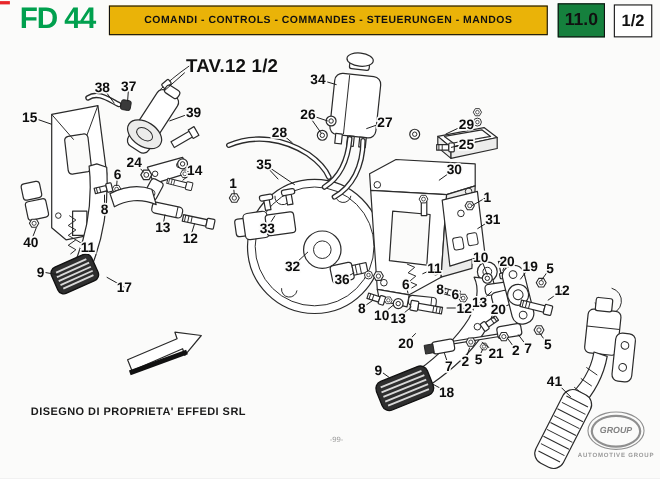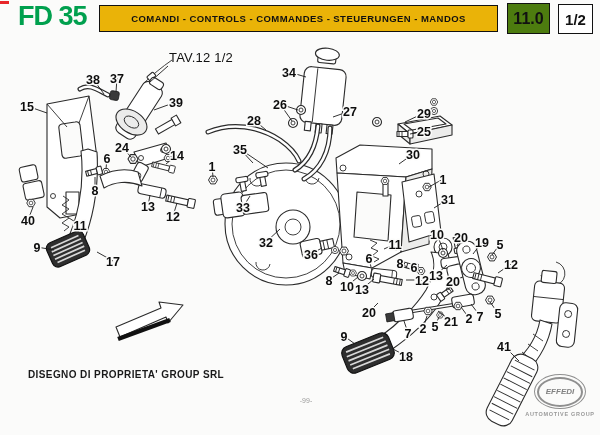--- a/index.html
+++ b/index.html
@@ -5,24 +5,24 @@
   html,body{margin:0;padding:0;background:#e9e9e9;}
   .page{position:relative;width:600px;height:435px;background:#fbfbfa;overflow:hidden;
         font-family:"Liberation Sans",sans-serif;color:#111;}
   
   .red-mark{position:absolute;left:0;top:1px;width:9px;height:3px;background:#e8262a;}
   .brand{position:absolute;left:18px;top:1px;font-size:27px;font-weight:800;letter-spacing:-1px;color:#00A04E;}
   .title-box{position:absolute;left:99px;top:5px;width:397px;height:25px;border:1px solid #111;
              display:flex;align-items:center;justify-content:center;background:#eab308;}
   .title-box span{font-size:9.5px;font-weight:700;letter-spacing:.45px;}
   .section-box{position:absolute;left:507px;top:3px;width:41px;height:29px;border:1.5px solid #111;
-               display:flex;align-items:center;justify-content:center;background:#4d7c0f;font-size:16px;font-weight:700;}
+               display:flex;align-items:center;justify-content:center;background:#15803d;font-size:16px;font-weight:700;}
   .sheet-box{position:absolute;left:558px;top:4px;width:33px;height:28px;border:1.5px solid #111;
              display:flex;align-items:center;justify-content:center;background:#fff;font-size:15px;font-weight:700;}
-  .tav{position:absolute;left:169px;top:50px;font-size:13px;font-weight:400;letter-spacing:.2px;}
+  .tav{position:absolute;left:169px;top:50px;font-size:17px;font-weight:700;letter-spacing:.2px;}
   
   .prop-note{position:absolute;left:28px;top:369px;font-size:10px;font-weight:600;letter-spacing:.4px;color:#1a1a1a;}
   .pagenum{position:absolute;left:276px;top:397px;width:60px;text-align:center;font-size:7px;color:#9a9a9a;}
   .logo{position:absolute;left:524px;top:374px;width:72px;text-align:center;}
   .logo-oval{margin:0 auto;width:50px;height:33px;border:1.5px solid #8f8f8f;border-radius:50%;
              display:flex;align-items:center;justify-content:center;}
   .logo-oval-inner{width:42px;height:26px;border:2.5px solid #8f8f8f;border-radius:50%;
              display:flex;align-items:center;justify-content:center;}
   .logo-oval-inner span{font-size:8px;font-weight:800;font-style:italic;color:#828282;letter-spacing:0;}
   .logo-sub{margin-top:2px;font-size:5.5px;letter-spacing:.7px;color:#9a9a9a;font-weight:600;}
@@ -426,36 +426,36 @@
         <line x1="423" y1="328" x2="427" y2="316" class="leader"></line>
         <text x="423" y="332.5" class="plabel">2</text>
         <line x1="435" y1="326" x2="439" y2="317" class="leader"></line>
         <text x="435" y="330.5" class="plabel">5</text>
         <line x1="504" y1="346" x2="519" y2="361" class="leader"></line>
         <text x="504" y="350.5" class="plabel">41</text>
       </g>
   </svg>
 
   <div class="red-mark"></div>
-  <div class="brand">FD 35</div>
+  <div class="brand">FD 44</div>
   <div class="title-box">
     <span>COMANDI - CONTROLS - COMMANDES - STEUERUNGEN - MANDOS</span>
   </div>
   <div class="section-box">
     <span>11.0</span>
   </div>
   <div class="sheet-box">
     <span>1/2</span>
   </div>
   <div class="tav">TAV.12 1/2</div>
 
-  <div class="prop-note">DISEGNO DI PROPRIETA' GROUP SRL</div>
+  <div class="prop-note">DISEGNO DI PROPRIETA' EFFEDI SRL</div>
   <div class="pagenum">-99-</div>
   <div class="logo">
     <div class="logo-oval">
       <div class="logo-oval-inner">
-        <span>EFFEDI</span>
+        <span>GROUP</span>
       </div>
     </div>
     <div class="logo-sub">AUTOMOTIVE GROUP</div>
   </div>
 
 </div>
 
 </body></html>

